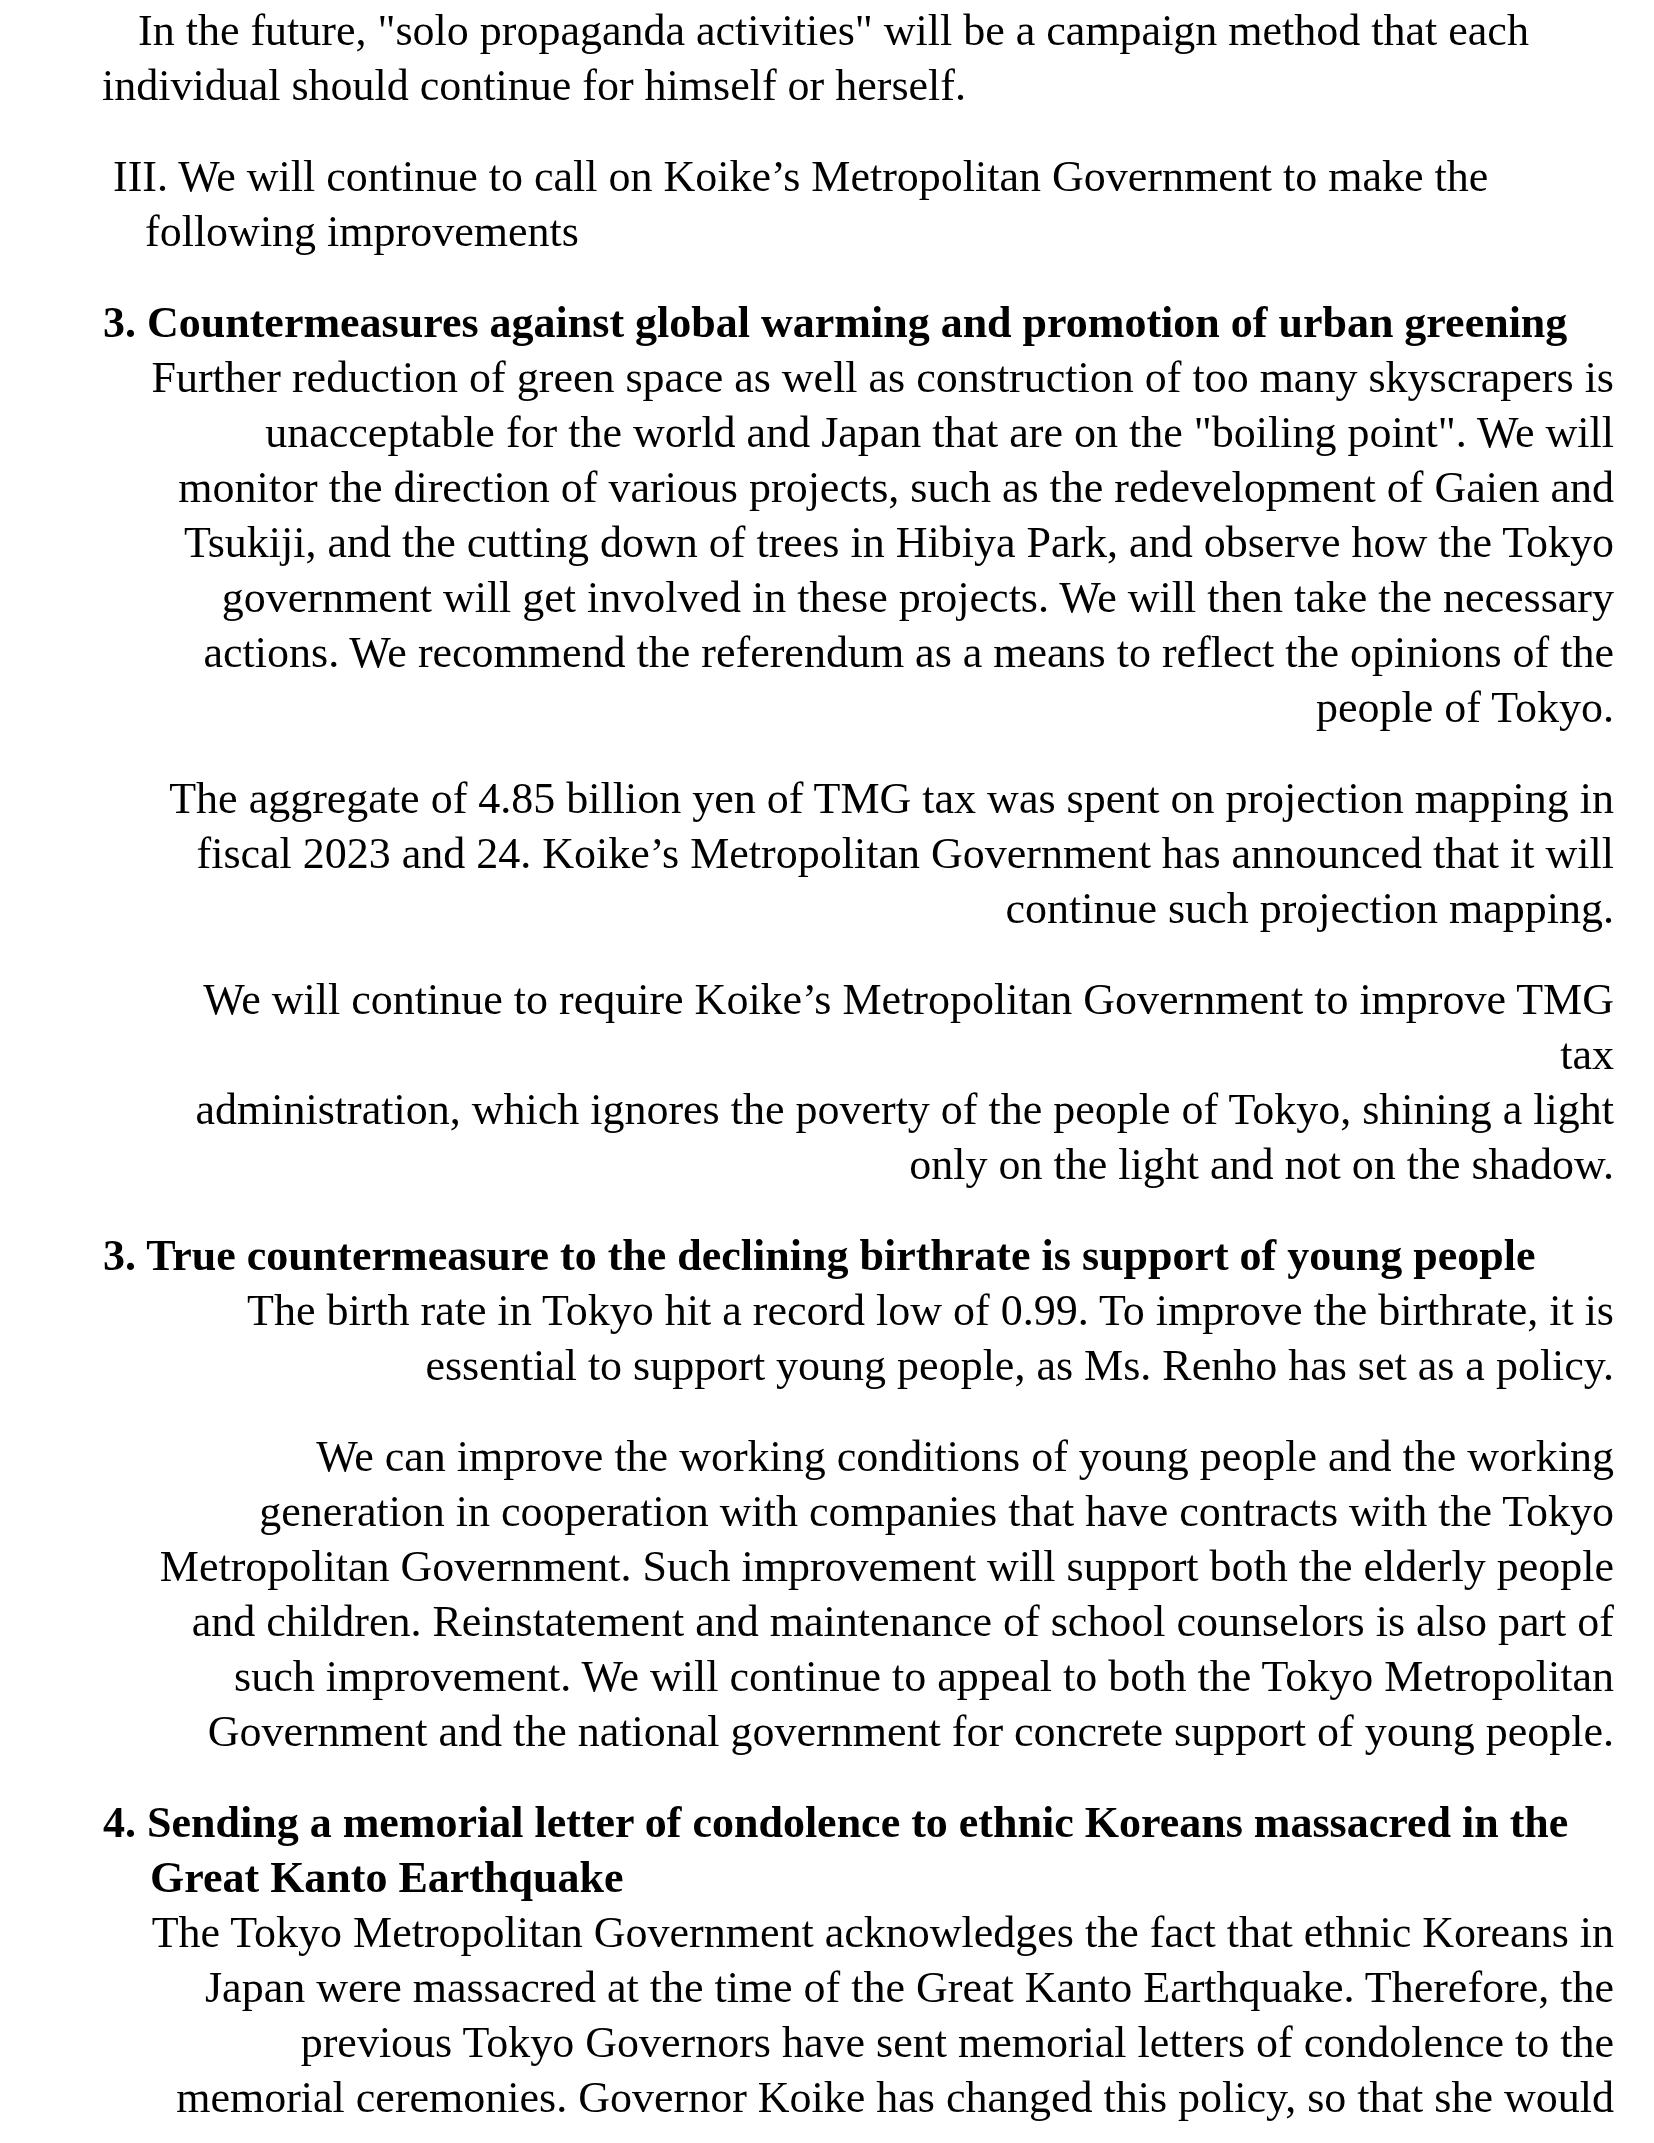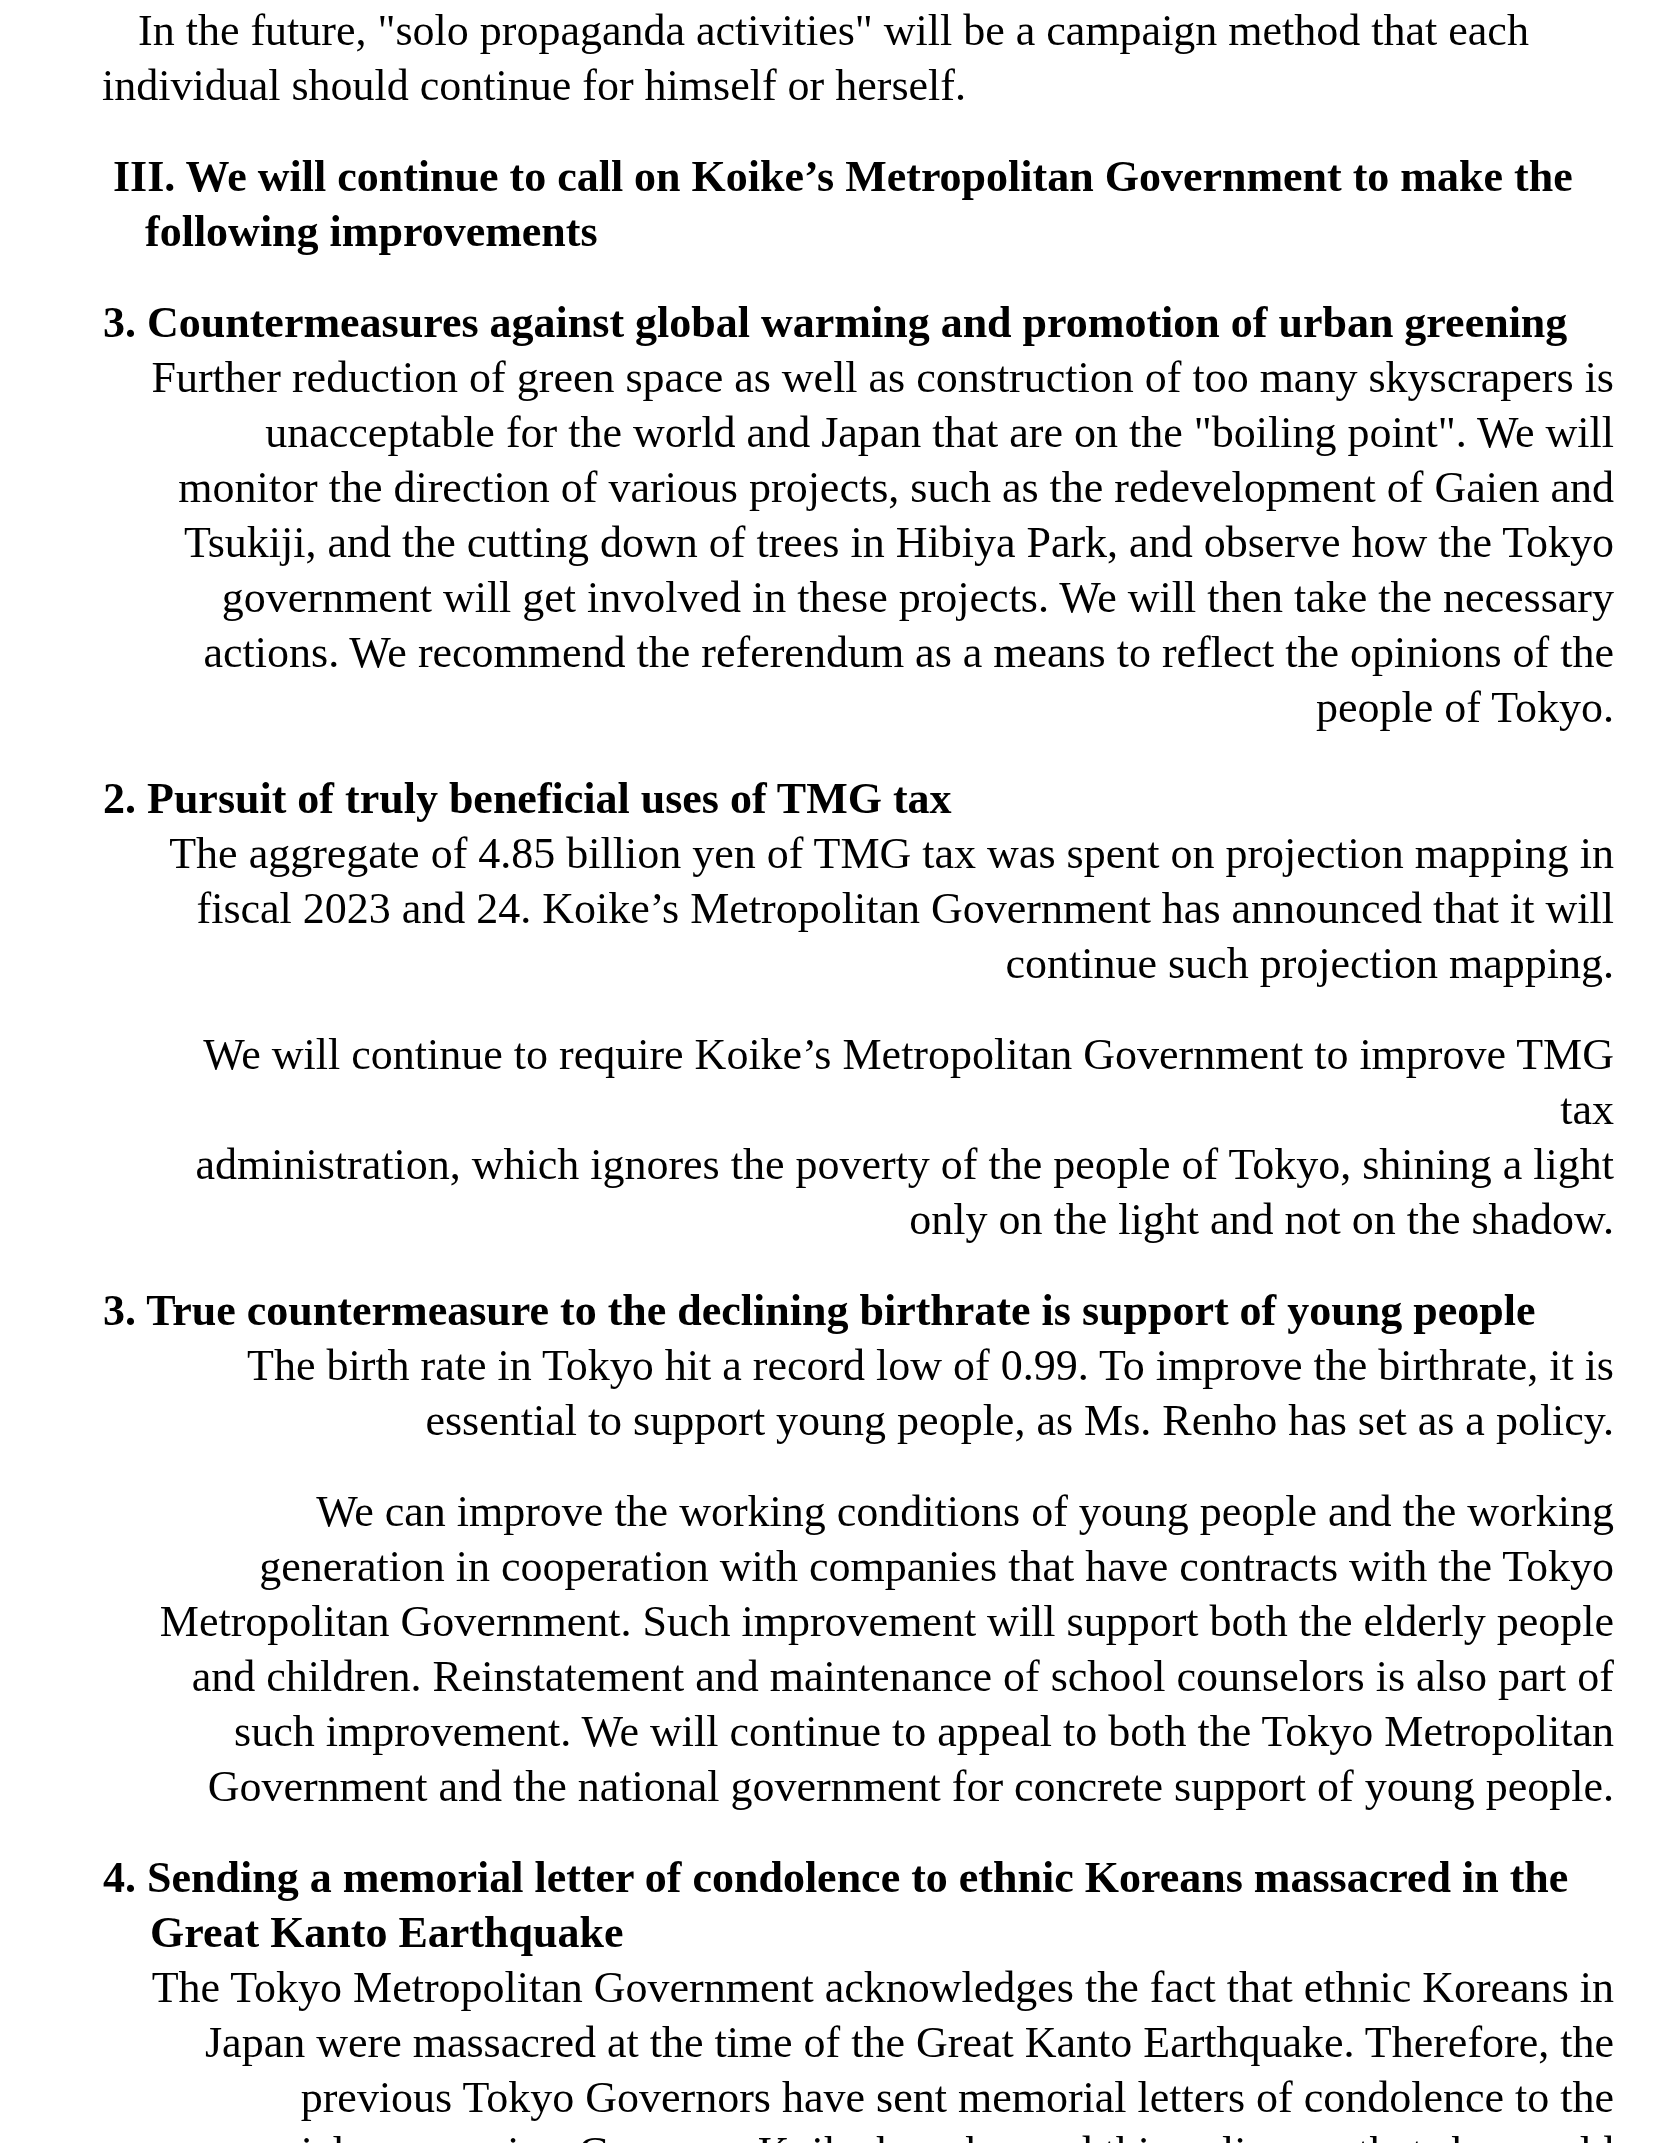--- a/index.html
+++ b/index.html
@@ -29,21 +29,21 @@
     letter-spacing: 0;
   }
   .block {
     margin: 0 0 36px 0;
   }
   .intro-para {
     margin-left: 102px;
     text-indent: 36px;
   }
   .main-heading {
-    font-weight: bold;
+    font-weight: normal;
     margin-left: 145px;
     text-indent: -32px;
   }
   .section-heading {
     font-weight: bold;
     margin-left: 150px;
     text-indent: -47px;
     margin-bottom: 0;
   }
   .body-para {
@@ -67,21 +67,20 @@
 
   <h3 class="lines block section-heading">3. Countermeasures against global warming and promotion of urban greening</h3>
   <p class="lines block body-para">Further reduction of green space as well as construction of too many skyscrapers is
 unacceptable for the world and Japan that are on the "boiling point". We will
 monitor the direction of various projects, such as the redevelopment of Gaien and
 Tsukiji, and the cutting down of trees in Hibiya Park, and observe how the Tokyo
 government will get involved in these projects. We will then take the necessary
 actions. We recommend the referendum as a means to reflect the opinions of the
 people of Tokyo.</p>
 
-  <h3 class="lines block section-heading">2. Pursuit of truly beneficial uses of TMG tax</h3>
   <p class="lines block body-para">The aggregate of 4.85 billion yen of TMG tax was spent on projection mapping in
 fiscal 2023 and 24. Koike’s Metropolitan Government has announced that it will
 continue such projection mapping.</p>
   <p class="lines block body-para">We will continue to require Koike’s Metropolitan Government to improve TMG tax
 administration, which ignores the poverty of the people of Tokyo, shining a light
 only on the light and not on the shadow.</p>
 
   <h3 class="lines block section-heading">3. True countermeasure to the declining birthrate is support of young people</h3>
   <p class="lines block body-para">The birth rate in Tokyo hit a record low of 0.99. To improve the birthrate, it is
 essential to support young people, as Ms. Renho has set as a policy.</p>

